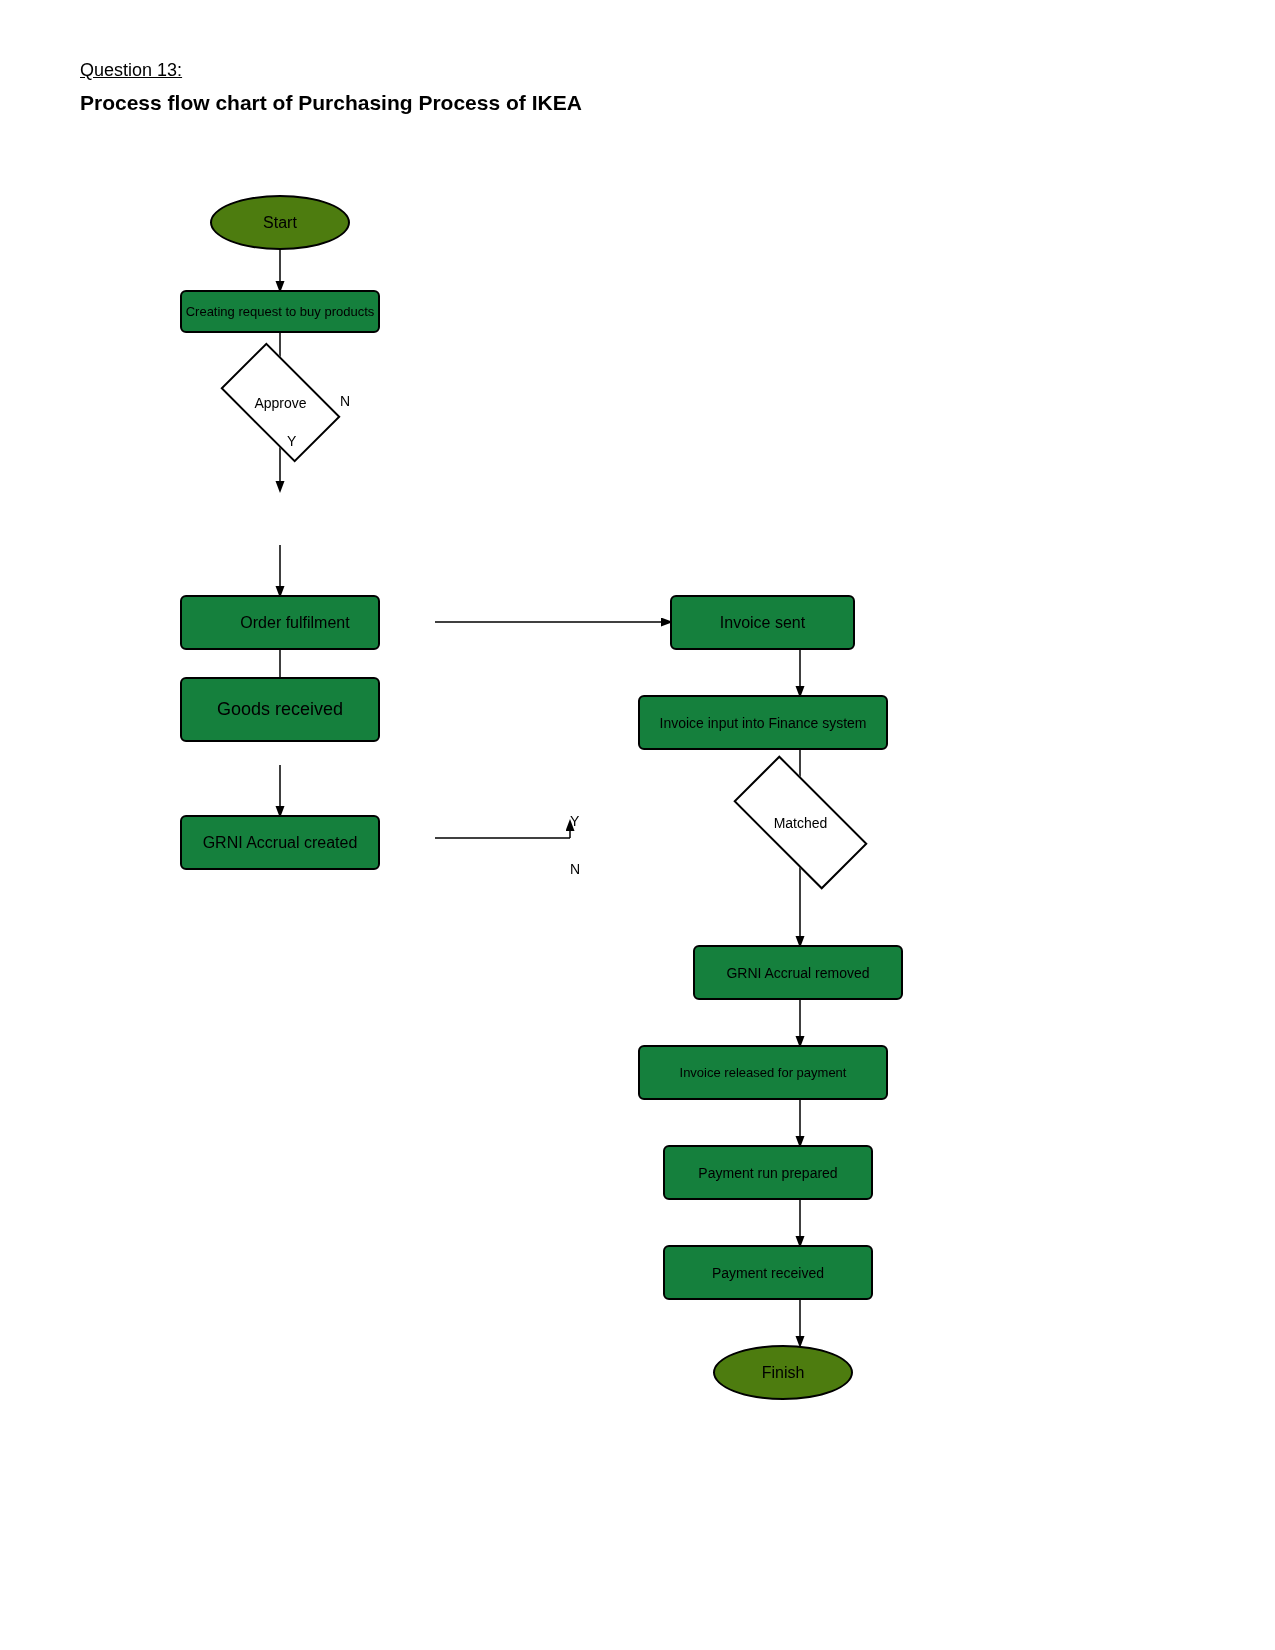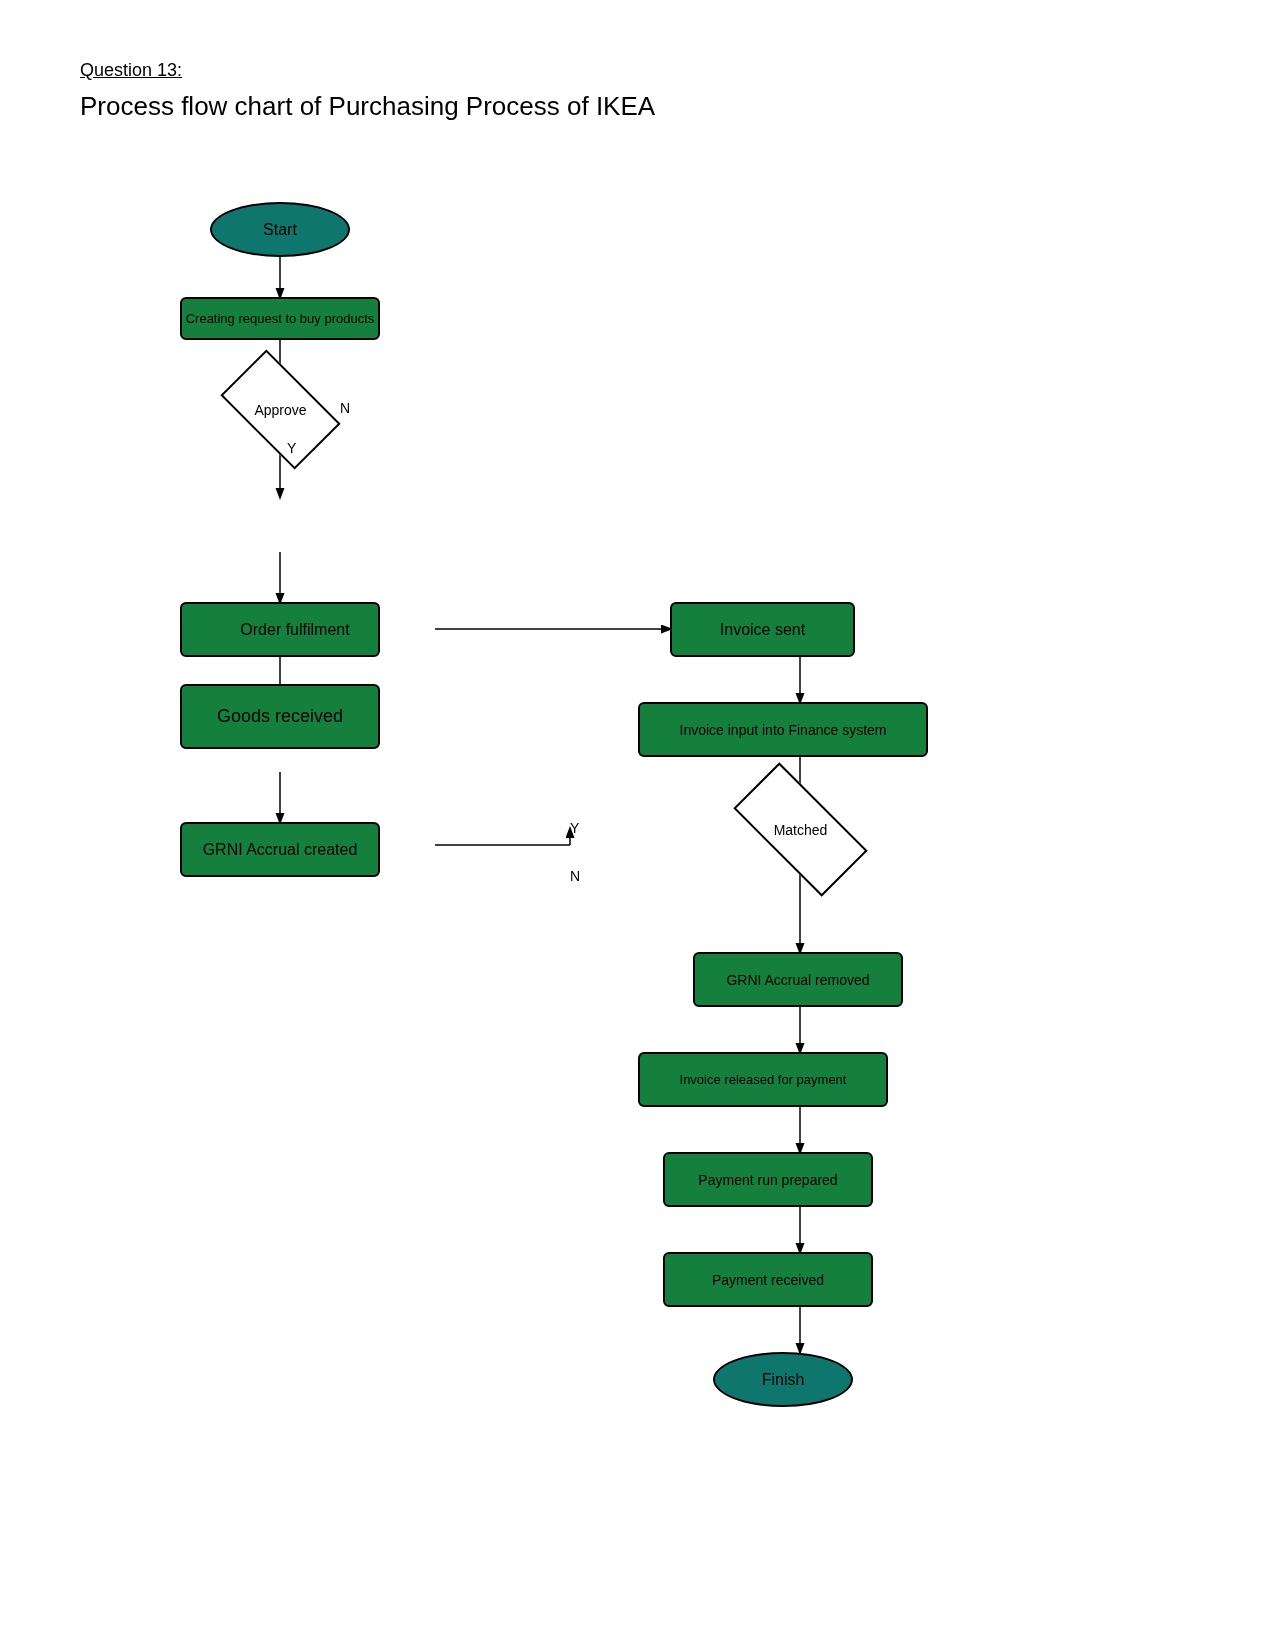--- a/index.html
+++ b/index.html
@@ -9,41 +9,41 @@
       width: 1275px;
       min-height: 1650px;
       padding: 60px 80px;
     }
     .question-label {
       font-size: 18px;
       text-decoration: underline;
       margin-bottom: 10px;
     }
     .chart-title {
-      font-size: 26px;
-      font-weight: normal;
+      font-size: 21px;
+      font-weight: bold;
       margin-bottom: 40px;
     }
     .flowchart {
       position: relative;
       width: 100%;
       height: 1350px;
     }
     
     .shape {
       position: absolute;
       display: flex;
       align-items: center;
       justify-content: center;
       text-align: center;
     }
     .ellipse {
       border: 2px solid #000;
       border-radius: 50%;
-      background: #0f766e;
+      background: #4d7c0f;
       font-size: 16px;
     }
     .rect {
       border: 2px solid #000;
       border-radius: 6px;
       background: #15803d;
       font-size: 15px;
     }
     .diamond-wrapper {
       position: absolute;
@@ -153,21 +153,21 @@
   </div>
 
   <div class="shape rect" style="left:590px; top:440px; width:185px; height:55px; font-size:16px;">
     <span>Invoice sent</span>
   </div>
 
   <div class="shape rect" style="left:100px; top:522px; width:200px; height:65px; font-size:18px;">
     <span>Goods received</span>
   </div>
 
-  <div class="shape rect" style="left:558px; top:540px; width:290px; height:55px; font-size:14px;">
+  <div class="shape rect" style="left:558px; top:540px; width:250px; height:55px; font-size:14px;">
     <span>Invoice input into Finance system</span>
   </div>
 
   <div class="shape rect" style="left:100px; top:660px; width:200px; height:55px; font-size:16px;">
     <span>GRNI Accrual created</span>
   </div>
 
   <div class="diamond-wrapper" style="left:658px; top:635px; width:125px; height:65px;">
     <div class="diamond"></div>
     <div class="diamond-label">

